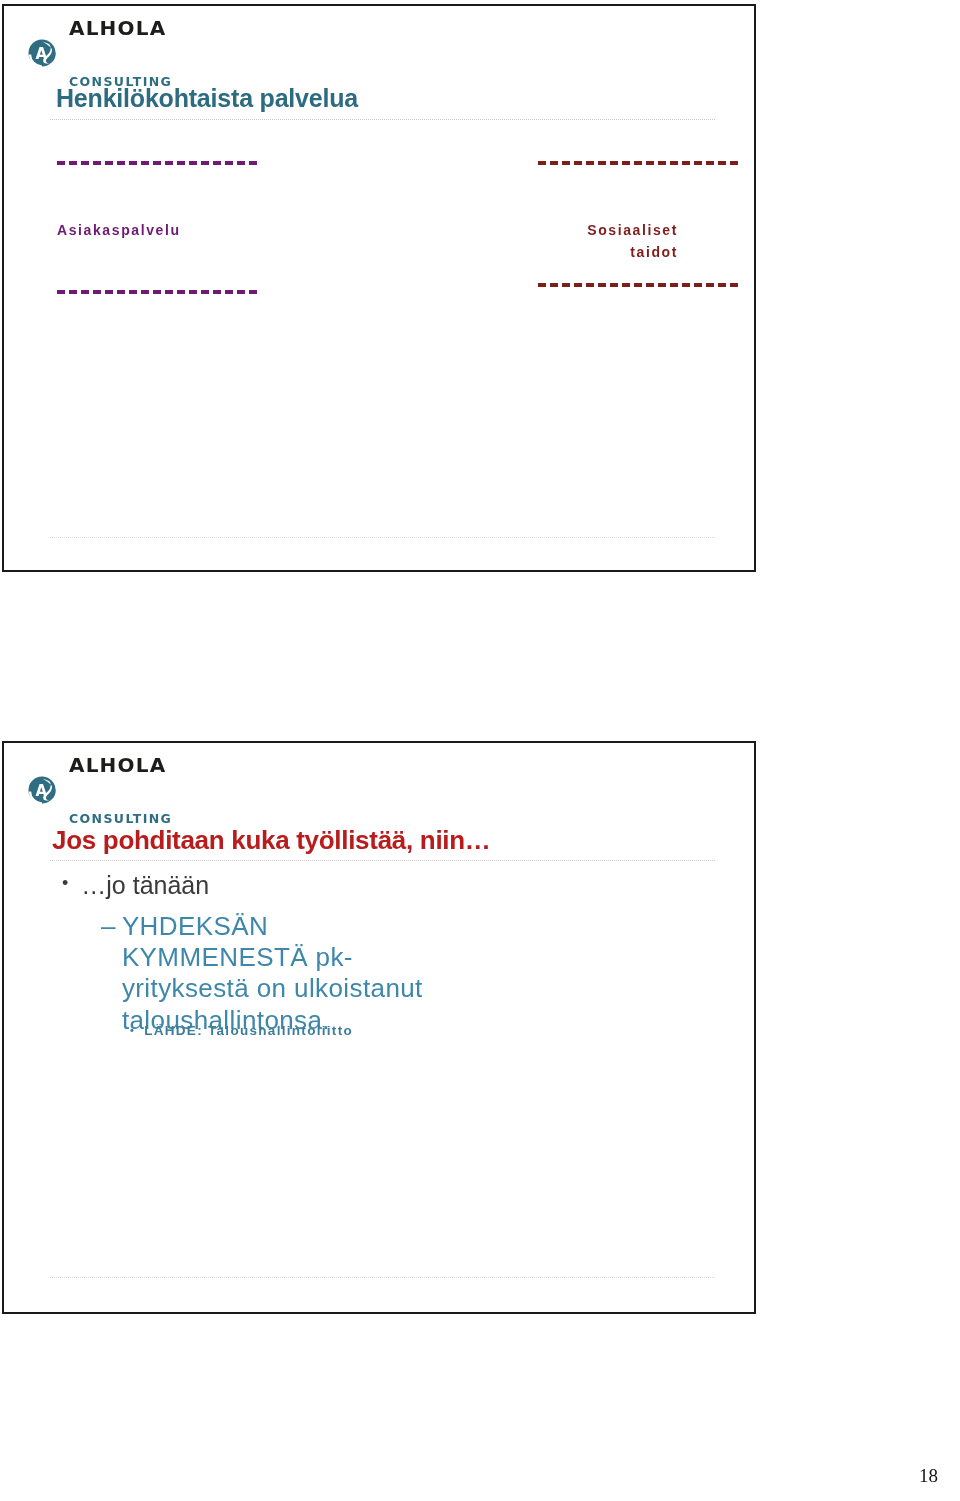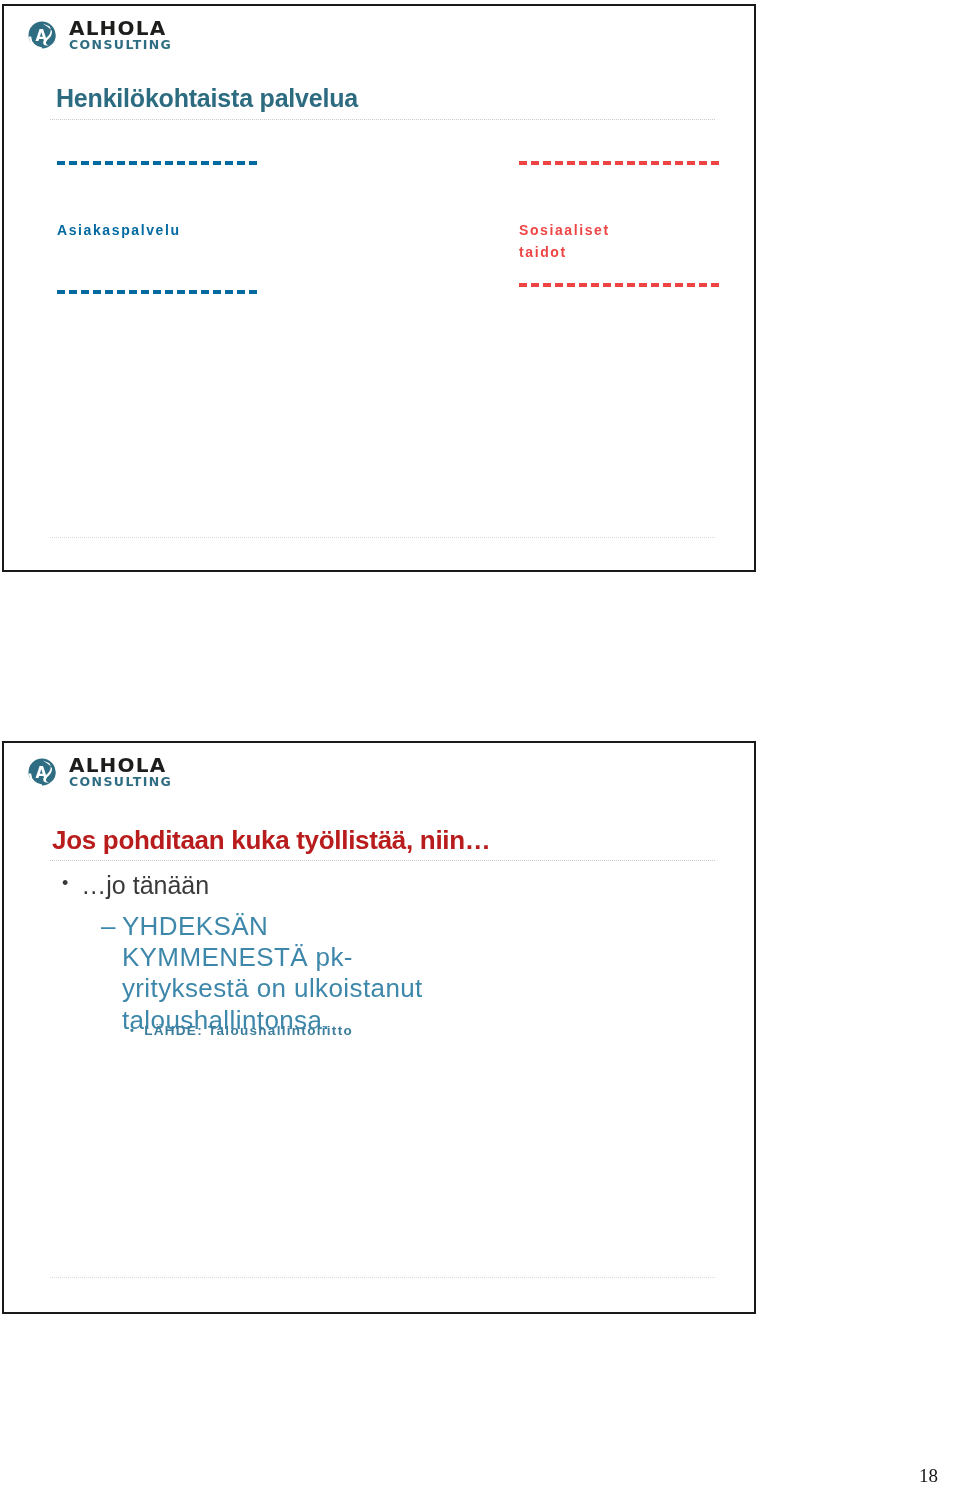--- a/index.html
+++ b/index.html
@@ -36,20 +36,21 @@
   .logo-mark {
     width: 34px;
     height: 34px;
     flex: 0 0 34px;
     position: relative;
   }
   .logo-words {
     display: flex;
     flex-direction: column;
     line-height: 1;
+    gap: 37px;
   }
   .logo-word-main {
     font-family: "DejaVu Sans", sans-serif;
     font-size: 20px;
     font-weight: 700;
     letter-spacing: 1.2px;
     color: #1d1d1b;
   }
   .logo-word-sub {
     font-family: "DejaVu Sans", sans-serif;
@@ -89,23 +90,23 @@
   .col-label {
     font-size: 14px;
     font-weight: 600;
     letter-spacing: 1.6px;
     line-height: 1.55;
     color: currentColor;
     padding-top: 55px;
   }
   .col-spacer { height: 48px; }
 
-  #col-1 { left: 53px;  color: #0369a1; }
+  #col-1 { left: 53px;  color: #701a75; }
   #col-2 { left: 286px; color: #3d87ab; }
-  #col-3 { left: 515px; color: #ef4444; }
+  #col-3 { left: 534px; color: #7f1d1d; text-align: right; }
 
   
   .footer-rule {
     position: absolute;
     height: 0;
     border-top: 1px dotted #dadada;
   }
 
   
   .s2-title {

